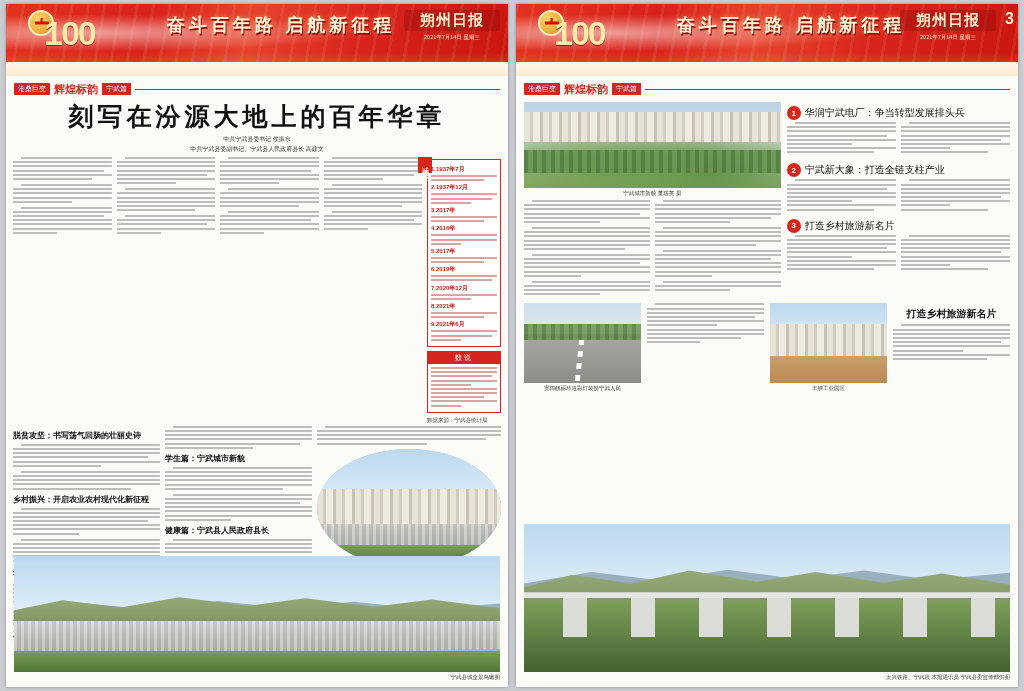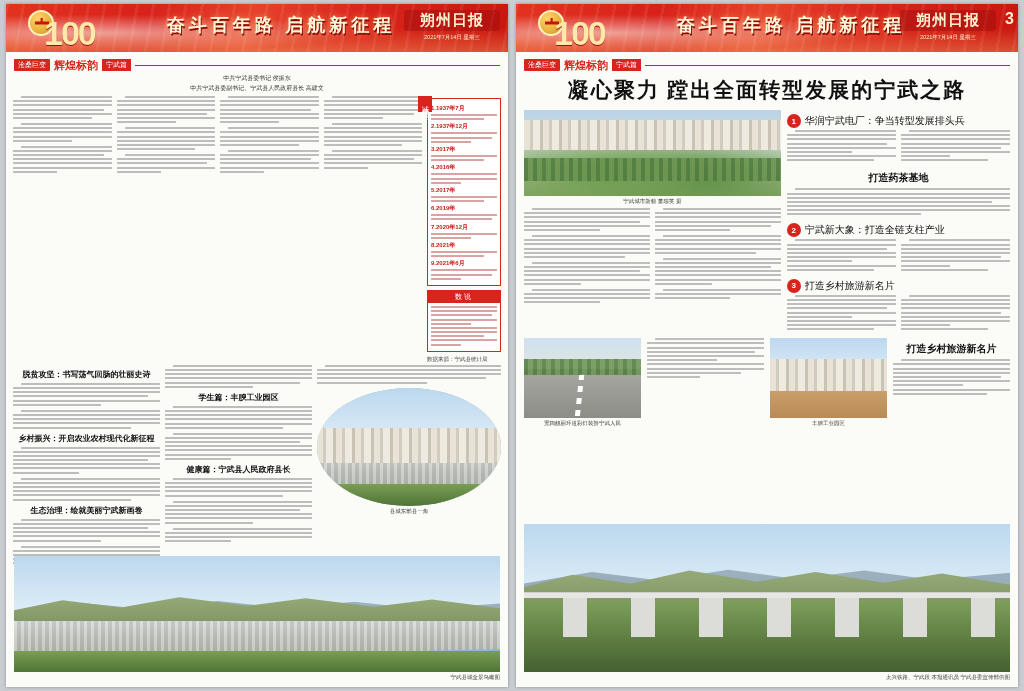--- a/index.html
+++ b/index.html
@@ -22,21 +22,21 @@
     position: relative;
     flex: 1 1 0;
     background: #fbfbf7;
     box-shadow: 0 0 3px rgba(0,0,0,.3);
     overflow: hidden;
   }
 
   
   .masthead {
     position: relative;
-    height: 48px;
+    height: 72px;
     background: linear-gradient(180deg,#fdfdfa 0%,#fdfdfa 100%);
     overflow: hidden;
   }
   .mh-red {
     position: absolute; left: 0; top: 0; right: 0; height: 58px;
     background:
       radial-gradient(ellipse at 18% 50%, rgba(255,255,255,.55) 0%, rgba(255,255,255,0) 45%),
       linear-gradient(105deg,#e2331f 0%,#d8211a 28%,#e6432c 48%,#d9241c 70%,#c9160f 100%);
   }
   .mh-wave {
@@ -165,21 +165,21 @@
     opacity: .55;
     margin-bottom: 2.2px;
     border-radius: .5px;
   }
   .tline.s80 { width: 80%; }
   .tline.s60 { width: 60%; }
   .tline.s92 { width: 92%; }
   .tline.s45 { width: 45%; }
   .tline.ind { margin-left: 8px; width: calc(100% - 8px); }
   .subttl {
-    text-align: center;
+    text-align: left;
     font-family: "Liberation Serif", serif;
     font-weight: bold;
     font-size: 8px;
     color: #111;
     margin: 4px 0 3px 0;
     white-space: nowrap;
     overflow: hidden;
   }
 
   
@@ -291,20 +291,21 @@
       </div>
     </div>
 
     <div class="sec-banner">
       <span class="sec-tag">沧桑巨变</span>
       <span class="sec-mid">辉煌标韵</span>
       <span class="sec-tag2">宁武篇</span>
       <span class="sec-rule"></span>
     </div>
 
+    <div class="headline l">刻写在汾源大地上的百年华章</div>
 
     <div class="subhead">中共宁武县委书记 侯振东</div>
     <div class="subhead" style="margin-top:-2px">中共宁武县委副书记、宁武县人民政府县长 高建文</div>
 
     <div class="cols">
       <div class="col">
         <div class="tblock">
           <div class="tline ind"></div>
             <div class="tline"></div>
             <div class="tline"></div>
@@ -516,21 +517,21 @@
 
       <div class="col">
         <div class="tblock">
           <div class="tline ind"></div>
             <div class="tline"></div>
             <div class="tline"></div>
             <div class="tline"></div>
             <div class="tline s92"></div>
             <div class="tline s60"></div>
         </div>
-        <div class="subttl">学生篇：丰腴工业园区</div>
+        <div class="subttl">学生篇：宁武城市新貌</div>
         <div class="tblock">
           <div class="tline ind"></div>
             <div class="tline"></div>
             <div class="tline"></div>
             <div class="tline"></div>
             <div class="tline"></div>
             <div class="tline s80"></div>
         </div>
         <div class="tblock">
           <div class="tline ind"></div>
@@ -613,21 +614,20 @@
       <div class="mh-pageno">3</div>
     </div>
 
     <div class="sec-banner">
       <span class="sec-tag">沧桑巨变</span>
       <span class="sec-mid">辉煌标韵</span>
       <span class="sec-tag2">宁武篇</span>
       <span class="sec-rule"></span>
     </div>
 
-    <div class="headline r">凝心聚力 蹚出全面转型发展的宁武之路</div>
 
     <div style="display:flex; gap:6px; padding:4px 8px 0 8px;">
 
       <div style="flex:1.15 1 0;">
         <div class="photo" style="height:86px;">
           <div class="park"></div>
           <div class="blds"></div>
           <div class="trees" style="top:56%; height:26%;"></div>
         </div>
         <div class="cap">宁武城市新貌 董瑞英 摄</div>
@@ -725,32 +725,20 @@
                 <div class="tline"></div>
                 <div class="tline s92"></div>
                 <div class="tline"></div>
                 <div class="tline s45"></div>
                 <div class="tline s80"></div>
             </div>
           </div>
         </div>
 
         <div style="display:flex; gap:5px; margin-top:2px;">
-          <div class="col">
-            <div class="smallttl">打造药茶基地</div>
-            <div class="tblock">
-              <div class="tline ind"></div>
-                <div class="tline"></div>
-                <div class="tline"></div>
-                <div class="tline s92"></div>
-                <div class="tline"></div>
-                <div class="tline"></div>
-                <div class="tline s60"></div>
-            </div>
-          </div>
         </div>
 
         <div class="numrow">
           <span class="numbadge">2</span>
           <span class="t">宁武新大象：打造全链支柱产业</span>
         </div>
         <div style="display:flex; gap:5px;">
           <div class="col">
             <div class="tblock">
               <div class="tline ind"></div>

